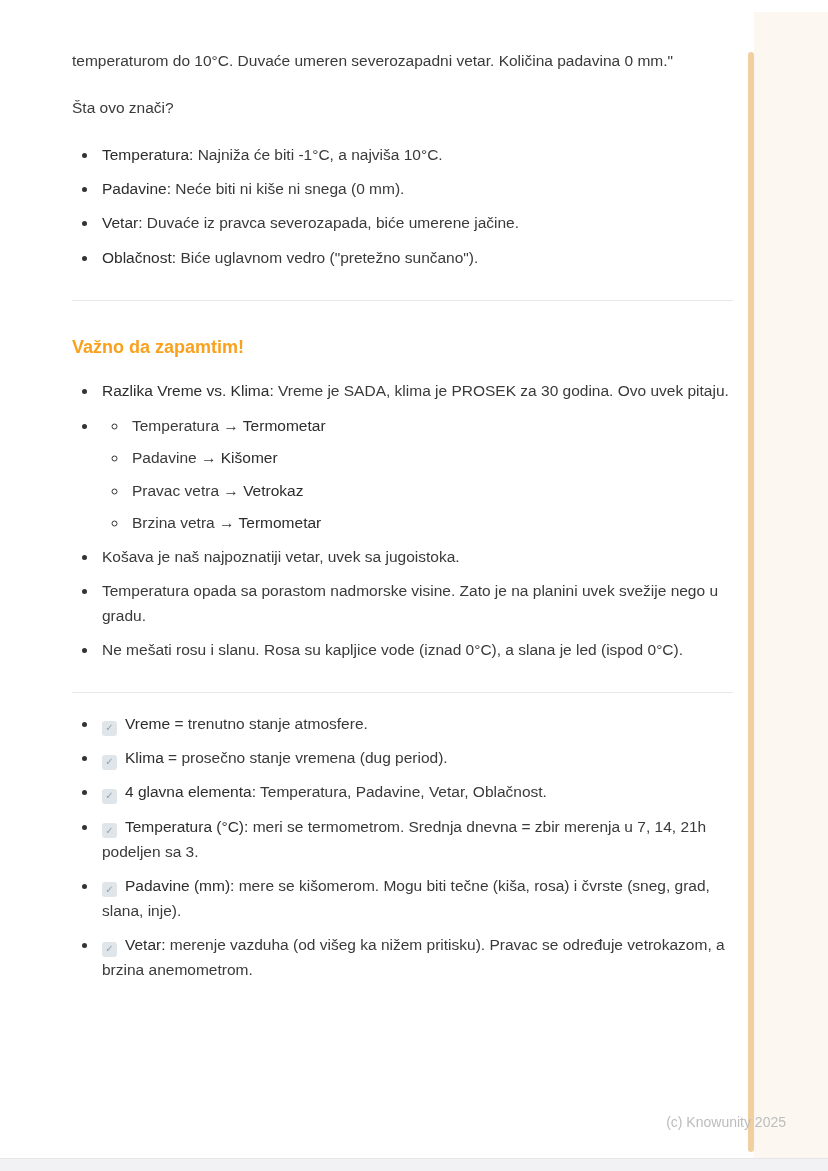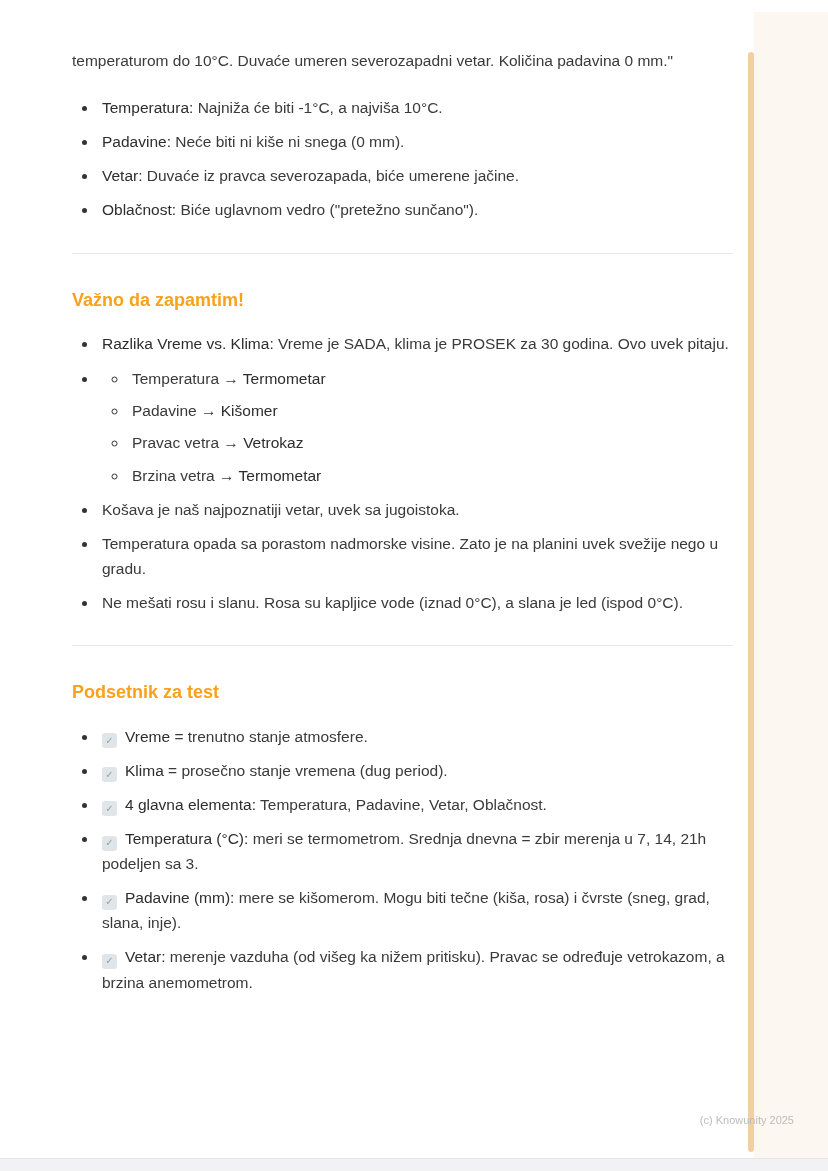--- a/index.html
+++ b/index.html
@@ -95,39 +95,40 @@
     background: #dfe5e8;
     border-radius: 3px;
     margin-right: 8px;
     vertical-align: -2px;
     font-size: 10px;
     line-height: 1;
     color: #93a3ab;
   }
   .footer-copy {
     position: absolute;
-    right: 34px;
+    right: 42px;
     top: 1102px;
-    font-size: 11px;
+    font-size: 14px;
     color: #bcbcbc;
     z-index: 2;
   }
 </style>
 </head>
 <body>
 
 <div class="page">
 
   <div class="right-strip"></div>
   <div class="scrollbar-thumb"></div>
 
   <div class="content">
 
     <p>temperaturom do 10°C. Duvaće umeren severozapadni vetar. Količina padavina 0 mm."</p>
 
+    <p>Šta ovo znači?</p>
 
     <ul class="main-list">
       <li><span class="b">Temperatura:</span><span> Najniža će biti -1°C, a najviša 10°C.</span></li>
       <li><span class="b">Padavine:</span><span> Neće biti ni kiše ni snega (0 mm).</span></li>
       <li><span class="b">Vetar:</span><span> Duvaće iz pravca severozapada, biće umerene jačine.</span></li>
       <li><span class="b">Oblačnost:</span><span> Biće uglavnom vedro ("pretežno sunčano").</span></li>
     </ul>
 
     <hr class="divider">
 
@@ -143,21 +144,20 @@
           <li><span>Brzina vetra → </span><span class="b">Termometar</span></li>
         </ul>
       </li>
       <li><span>Košava je naš najpoznatiji vetar, uvek sa jugoistoka.</span></li>
       <li><span>Temperatura opada sa porastom nadmorske visine. Zato je na planini uvek svežije nego u gradu.</span></li>
       <li><span>Ne mešati rosu i slanu. Rosa su kapljice vode (iznad 0°C), a slana je led (ispod 0°C).</span></li>
     </ul>
 
     <hr class="divider">
 
-    <h2 class="section-title">Podsetnik za test</h2>
 
     <ul class="main-list">
       <li><span class="checkbox">
             <span>✓</span>
           </span><span class="b">Vreme</span><span> = trenutno stanje atmosfere.</span></li>
       <li><span class="checkbox">
             <span>✓</span>
           </span><span class="b">Klima</span><span> = prosečno stanje vremena (dug period).</span></li>
       <li><span class="checkbox">
             <span>✓</span>

